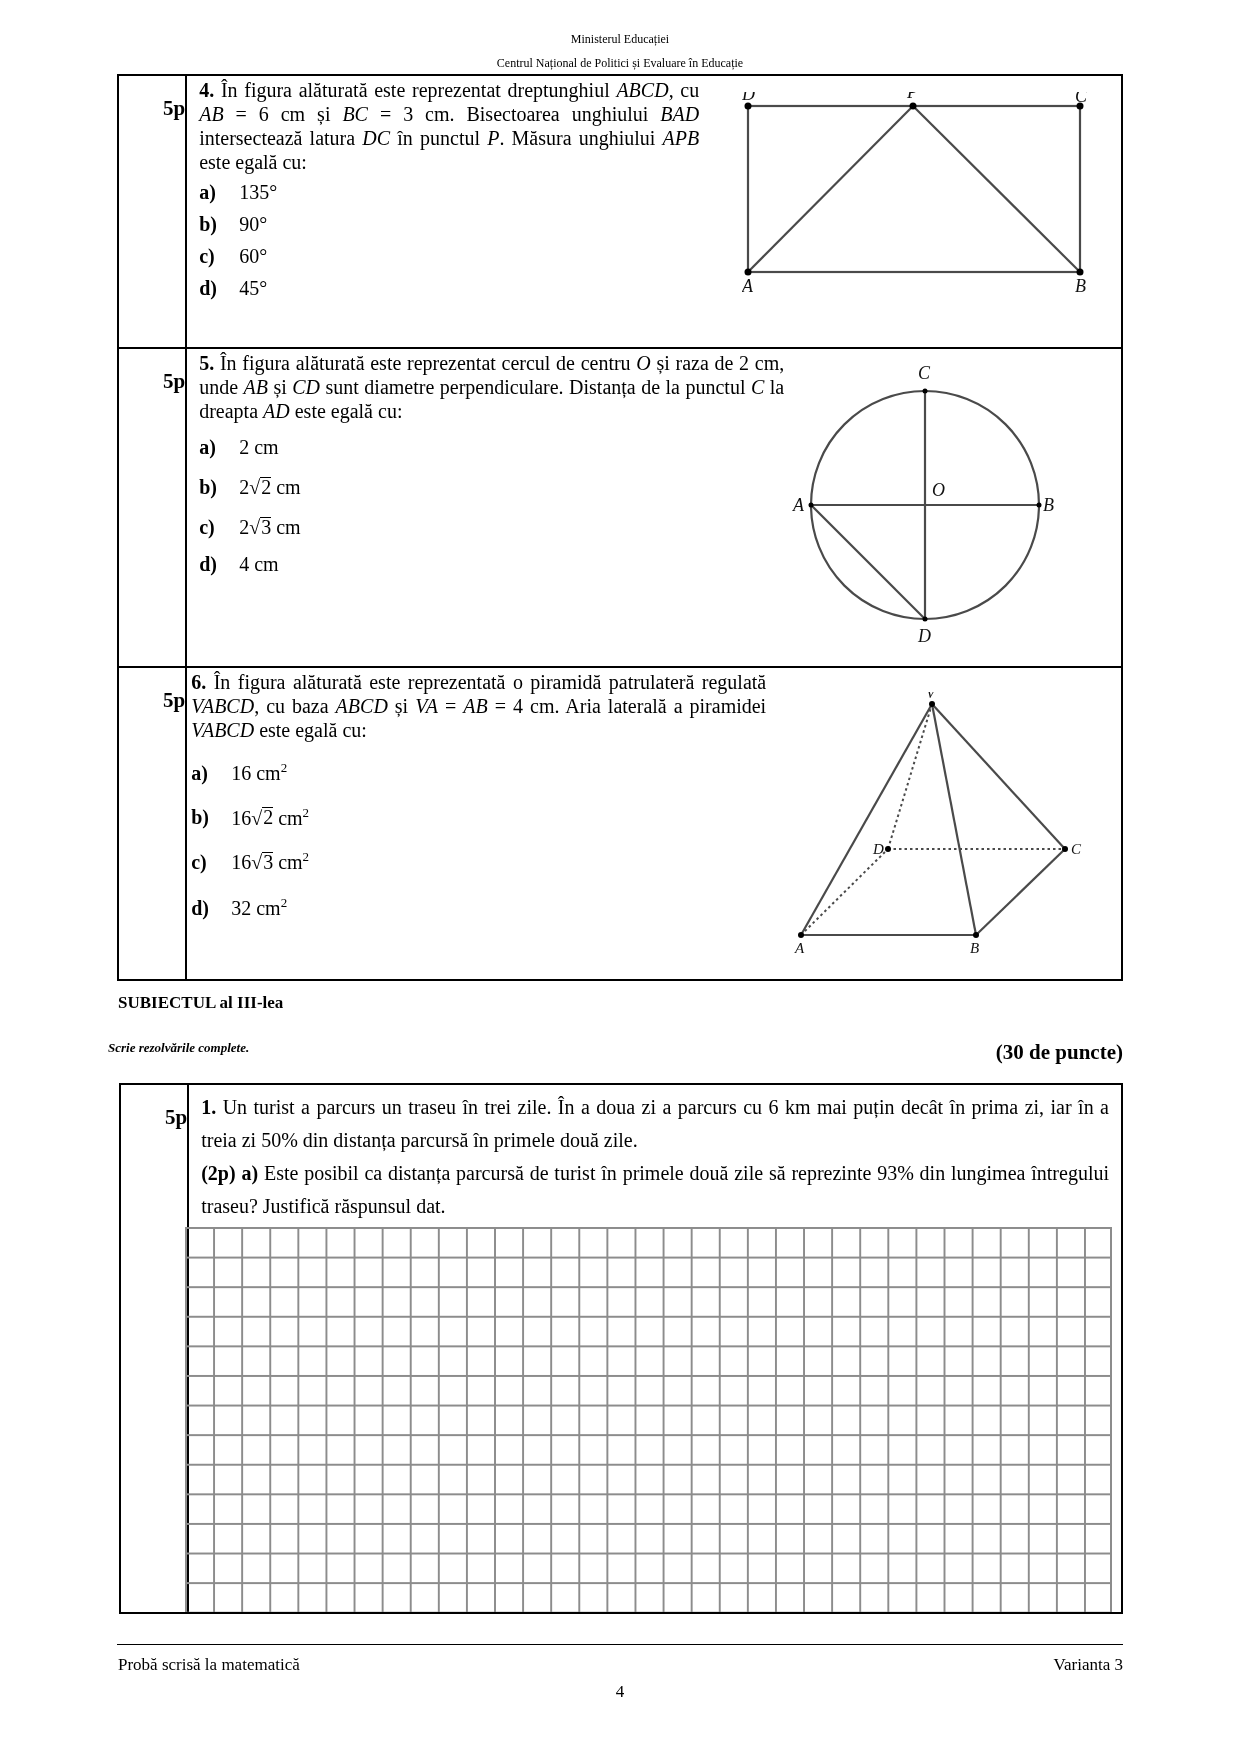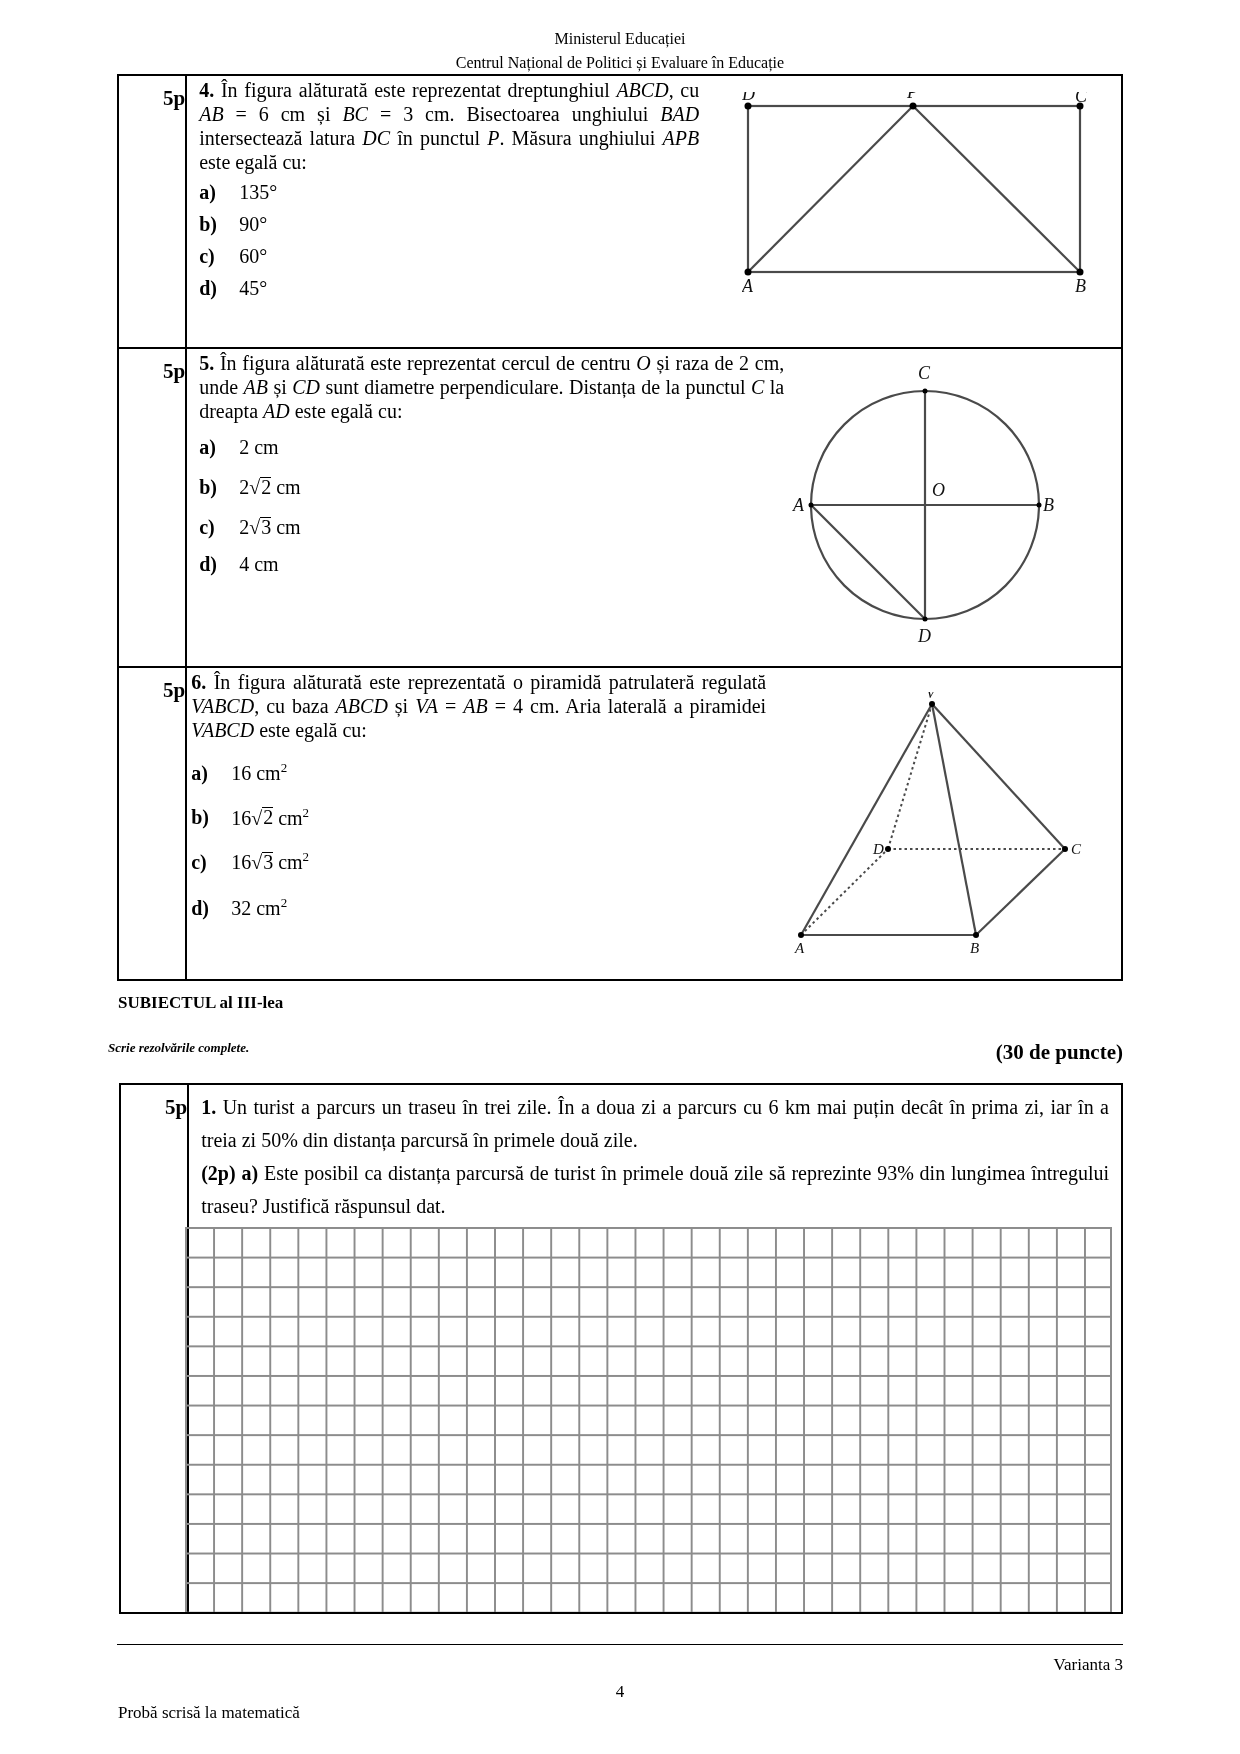--- a/index.html
+++ b/index.html
@@ -1,39 +1,39 @@
 <!DOCTYPE html>
 <html><head>
 <meta charset="utf-8">
 <style>
   html, body { margin: 0; padding: 0; background: #ffffff; }
   body { width: 1240px; height: 1754px; position: relative; overflow: hidden;
          font-family: "Liberation Serif", "DejaVu Serif", serif; color: #000; }
   .abs { position: absolute; }
-  .header { left: 0; width: 1240px; text-align: center; font-size: 16px; line-height: 18px; }
+  .header { left: 0; width: 1240px; text-align: center; font-size: 12px; line-height: 18px; }
   table.items { position: absolute; border-collapse: collapse; }
   table.items td { border: 2px solid #000; vertical-align: top; padding: 0; }
   td.pts { width: 52px; text-align: center; font-weight: bold; font-size: 21px; }
-  .pts-label { display: block; margin-top: 10px; padding-left: 44px; }
+  .pts-label { display: block; margin-top: 20px; padding-left: 44px; }
   td.body { position: relative; }
   .q { font-size: 20px; line-height: 24px; text-align: justify; }
   .q .num { font-weight: bold; }
   .it { font-style: italic; }
   .opt { font-size: 20px; line-height: 32px; }
   .opt b { display: inline-block; width: 40px; }
   .sq { display: inline-block; border-top: 1.5px solid #000; padding-left: 1px; line-height: 18px; }
   .rad { font-size: 20px; }
   sup { font-size: 13px; }
   .fig { position: absolute; }
   .fig text { font-family: "Liberation Serif", serif; font-style: italic; font-size: 18px; fill: #111; }
   .section-title { left: 118px; top: 993px; font-weight: bold; font-size: 17px; }
   .section-sub { left: 108px; top: 1040px; font-style: italic; font-weight: bold; font-size: 13px; }
   .section-pts { right: 117px; top: 1040px; font-weight: bold; font-size: 21px; }
   .footer-line { left: 117px; width: 1006px; top: 1644px; border-top: 1.5px solid #000; }
-  .footer-left { left: 118px; top: 1655px; font-size: 17px; margin-top: 48px; }
+  .footer-left { left: 118px; top: 1655px; font-size: 17px; }
   .footer-right { right: 117px; top: 1655px; font-size: 17px; }
   .footer-page { left: 0; width: 1240px; top: 1682px; text-align: center; font-size: 17px; }
   .grid { position: absolute; left: 185px; top: 1227px; width: 927px; height: 385px;
           background-image:
             linear-gradient(to right, #8c8c8c 2px, transparent 2px),
             linear-gradient(to bottom, #8c8c8c 2px, transparent 2px);
           background-size: 28.1px 100%, 100% 29.6px;
           border-right: 2px solid #8c8c8c; box-sizing: border-box; }
 </style>
 </head>

